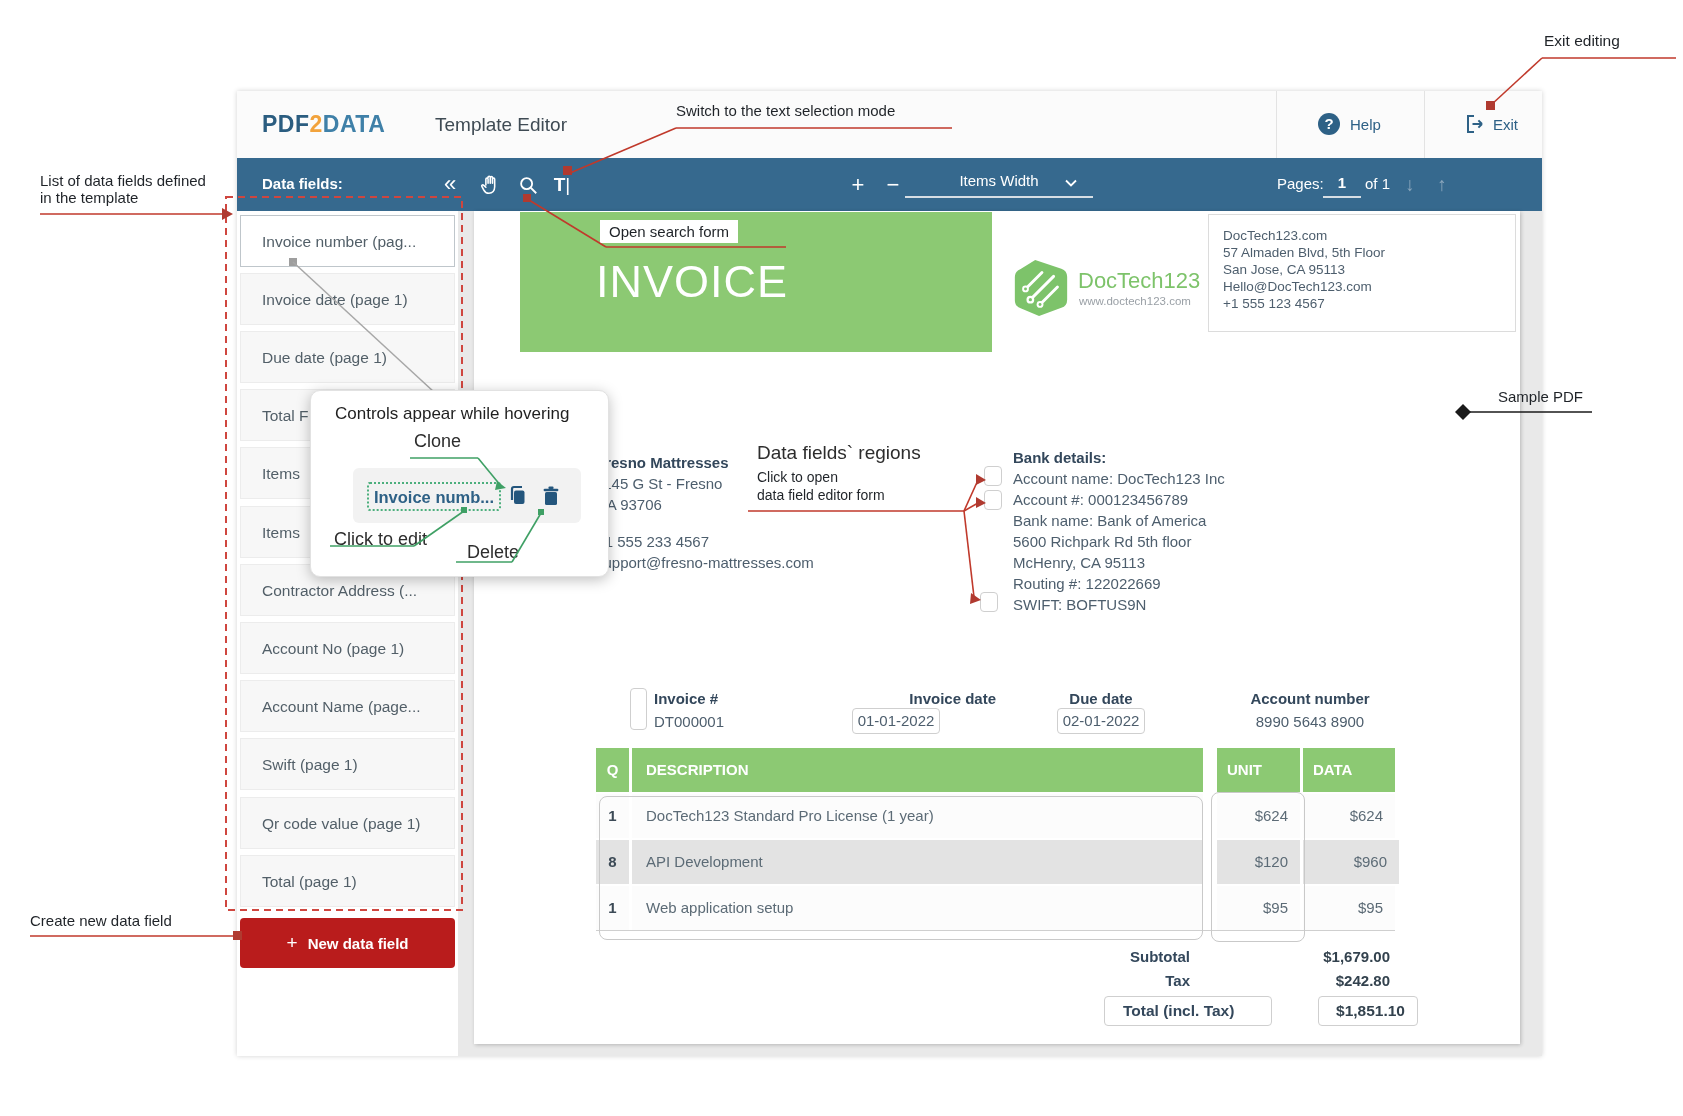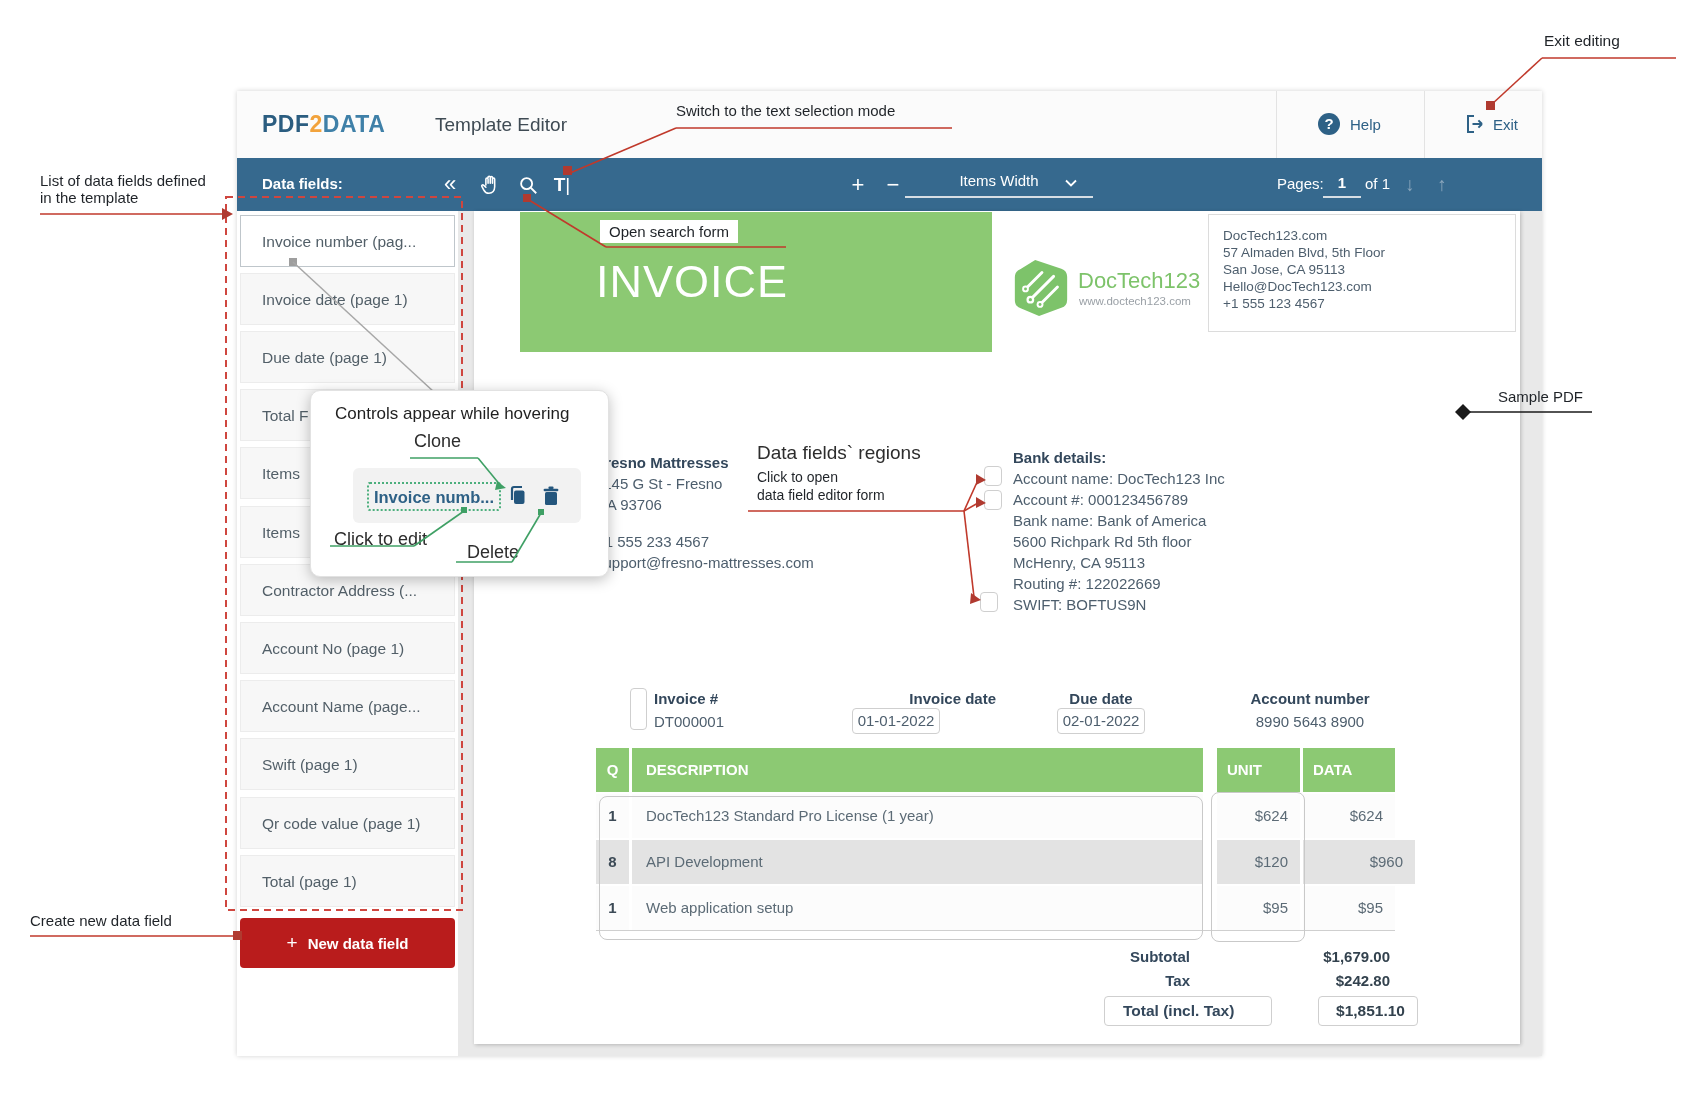--- a/index.html
+++ b/index.html
@@ -224,21 +224,21 @@
         <div class="abs th" style="left:829px;width:92px;padding-left:10px;">DATA</div>
 
         <div class="abs td q" style="left:122px;top:583px;width:33px;">1</div>
         <div class="abs td" style="left:158px;top:583px;width:571px;padding-left:14px;">DocTech123 Standard Pro License (1 year)</div>
         <div class="abs td num" style="left:743px;top:583px;width:83px;">$624</div>
         <div class="abs td num" style="left:829px;top:583px;width:92px;">$624</div>
 
         <div class="abs td alt q" style="left:122px;top:629px;width:33px;">8</div>
         <div class="abs td alt" style="left:158px;top:629px;width:571px;padding-left:14px;">API Development</div>
         <div class="abs td alt num" style="left:743px;top:629px;width:83px;">$120</div>
-        <div class="abs td alt num" style="left:829px;top:629px;width:112px;">$960</div>
+        <div class="abs td alt num" style="left:829px;top:629px;width:96px;">$960</div>
 
         <div class="abs td q" style="left:122px;top:675px;width:33px;">1</div>
         <div class="abs td" style="left:158px;top:675px;width:571px;padding-left:14px;">Web application setup</div>
         <div class="abs td num" style="left:743px;top:675px;width:83px;">$95</div>
         <div class="abs td num" style="left:829px;top:675px;width:92px;">$95</div>
         <div class="abs" style="left:122px;top:719px;width:799px;height:1px;background:#cfcfcf;"></div>
 
         <div class="abs region-outline" style="left:125px;top:585px;width:602px;height:142px;"></div>
         <div class="abs region-outline" style="left:737px;top:581px;width:92px;height:148px;"></div>
 

